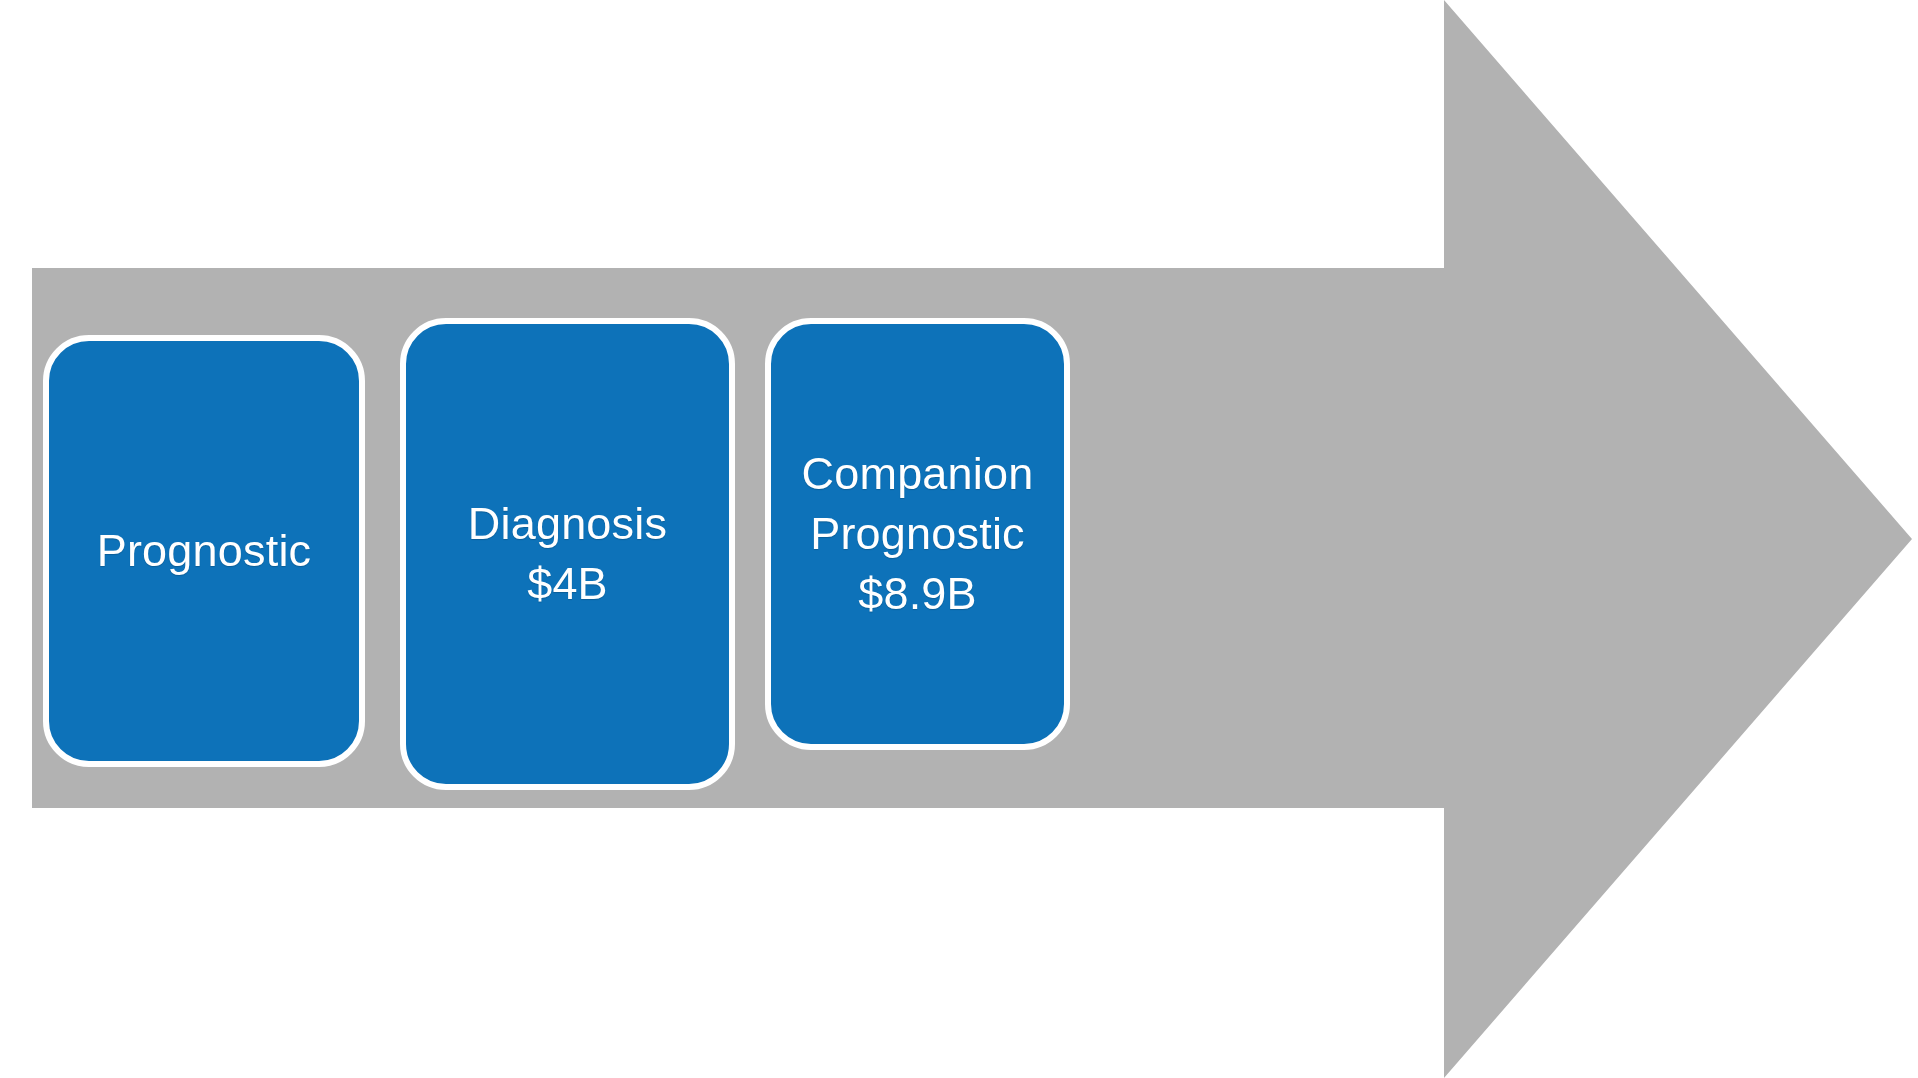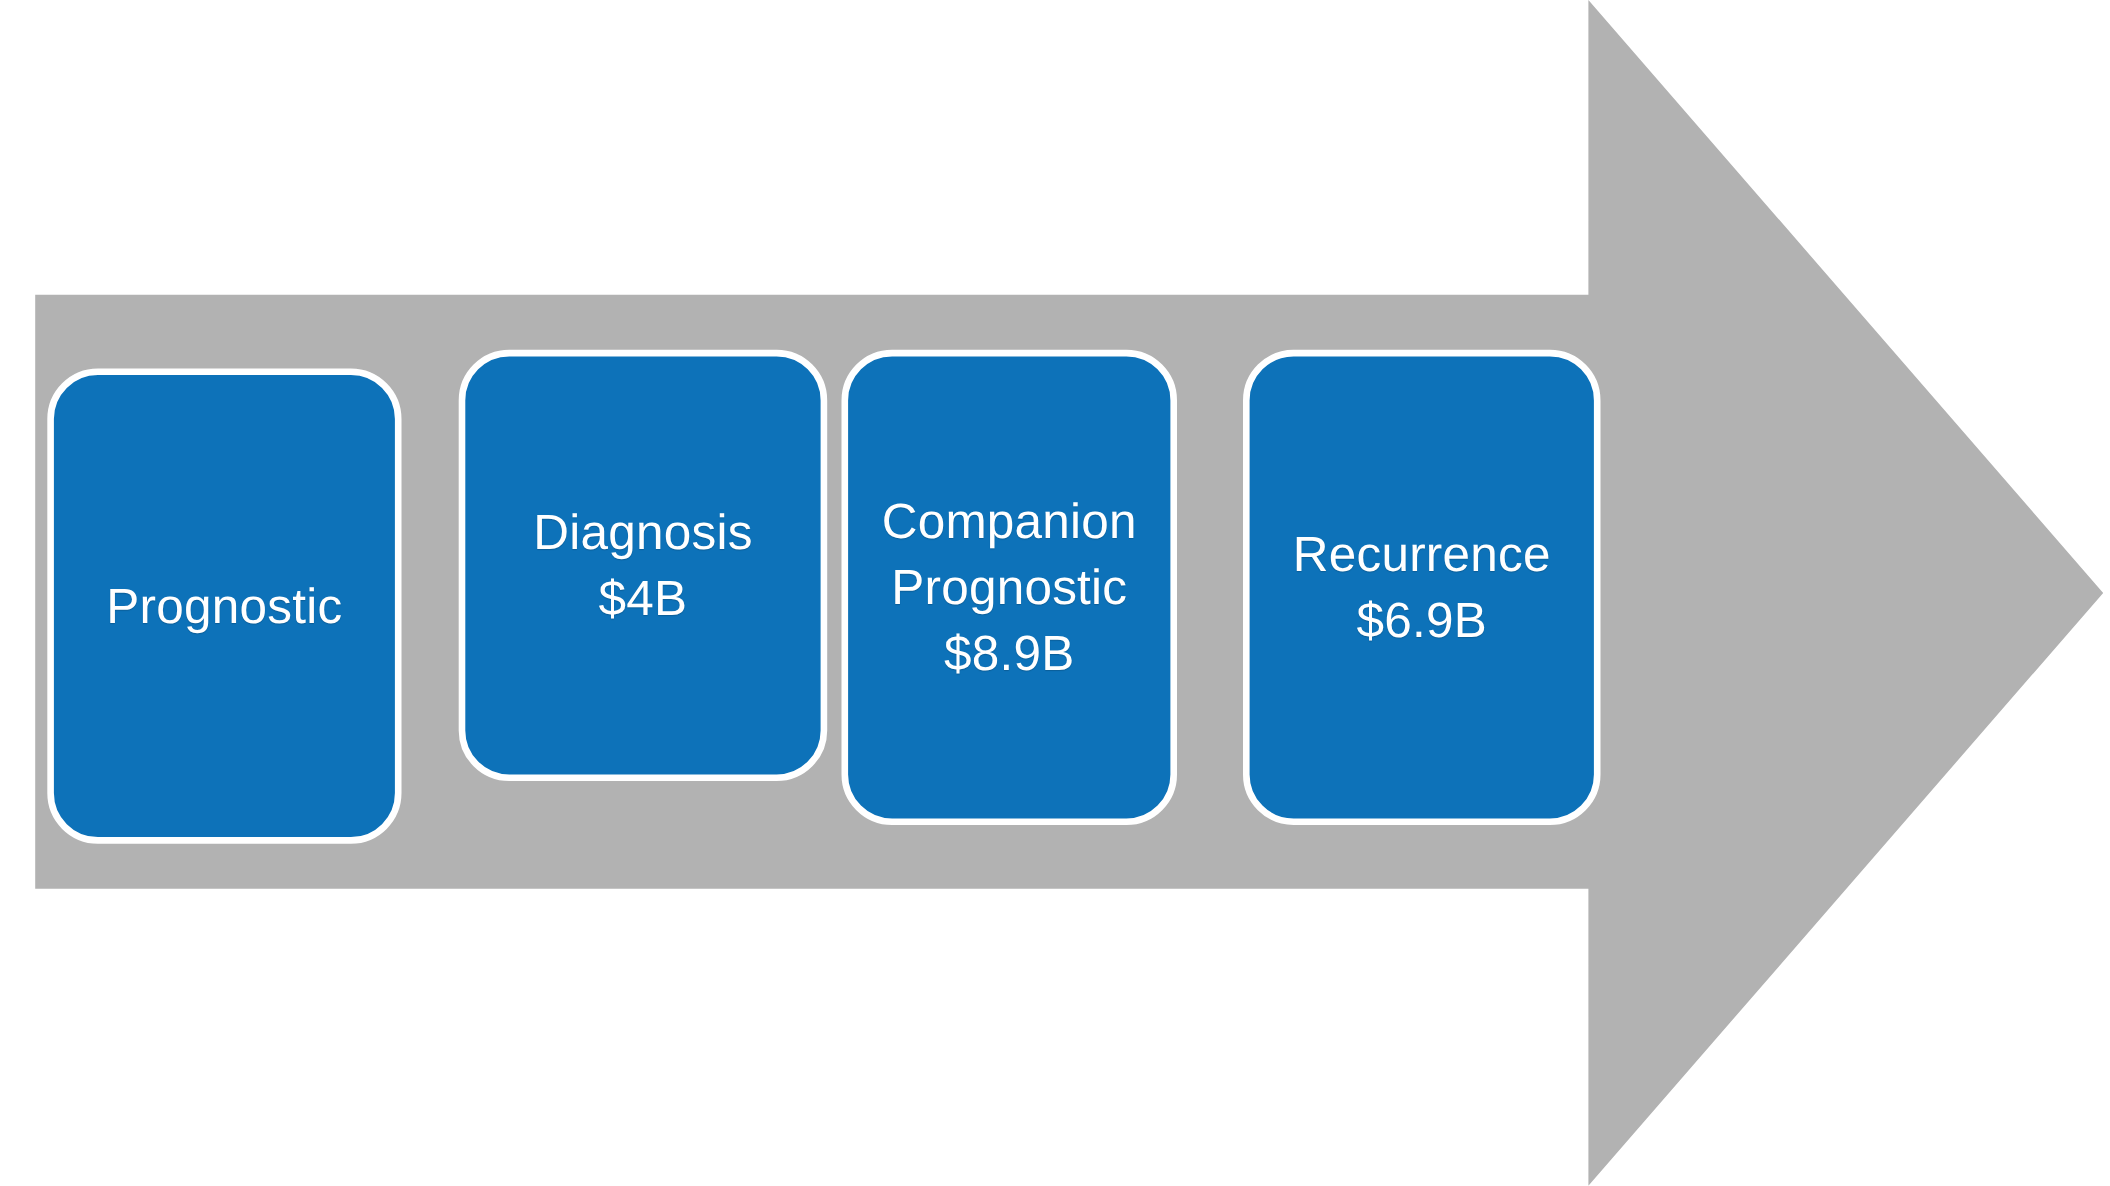--- a/index.html
+++ b/index.html
@@ -49,21 +49,21 @@
     font-size: 45px;
     line-height: 1.33;
     font-weight: 400;
     letter-spacing: 0.2px;
     white-space: nowrap;
     text-shadow: 0 1px 1px rgba(0,0,0,0.18);
   }
 
   
   #box-0 { left: 43px;   top: 318px; width: 322px; height: 432px; margin-top: 17px; }
-  #box-1 { left: 400px;  top: 318px; width: 335px; height: 392px; margin-left: 17px; }
+  #box-1 { left: 400px;  top: 318px; width: 335px; height: 472px; }
   #box-2 { left: 765px;  top: 318px; width: 305px; height: 432px; }
   #box-3 { left: 1130px; top: 318px; width: 325px; height: 432px; }
 </style>
 </head>
 <body>
 
 <div id="stage">
 
   <svg id="arrow-svg" viewBox="0 0 1918 1078" preserveAspectRatio="none" aria-hidden="true">
     <polygon points="32,268 1444,268 1444,0 1912,539 1444,1078 1444,808 32,808" fill="#b2b2b2"></polygon>
@@ -77,18 +77,14 @@
     <div class="stage-line">Diagnosis</div>
     <div class="stage-line">$4B</div>
   </div>
 
   <div class="stage-box" id="box-2">
     <div class="stage-line">Companion</div>
     <div class="stage-line">Prognostic</div>
     <div class="stage-line">$8.9B</div>
   </div>
 
-  <div class="stage-box" id="box-3">
-    <div class="stage-line">Recurrence</div>
-    <div class="stage-line">$6.9B</div>
-  </div>
 
 </div>
 
 </body></html>

